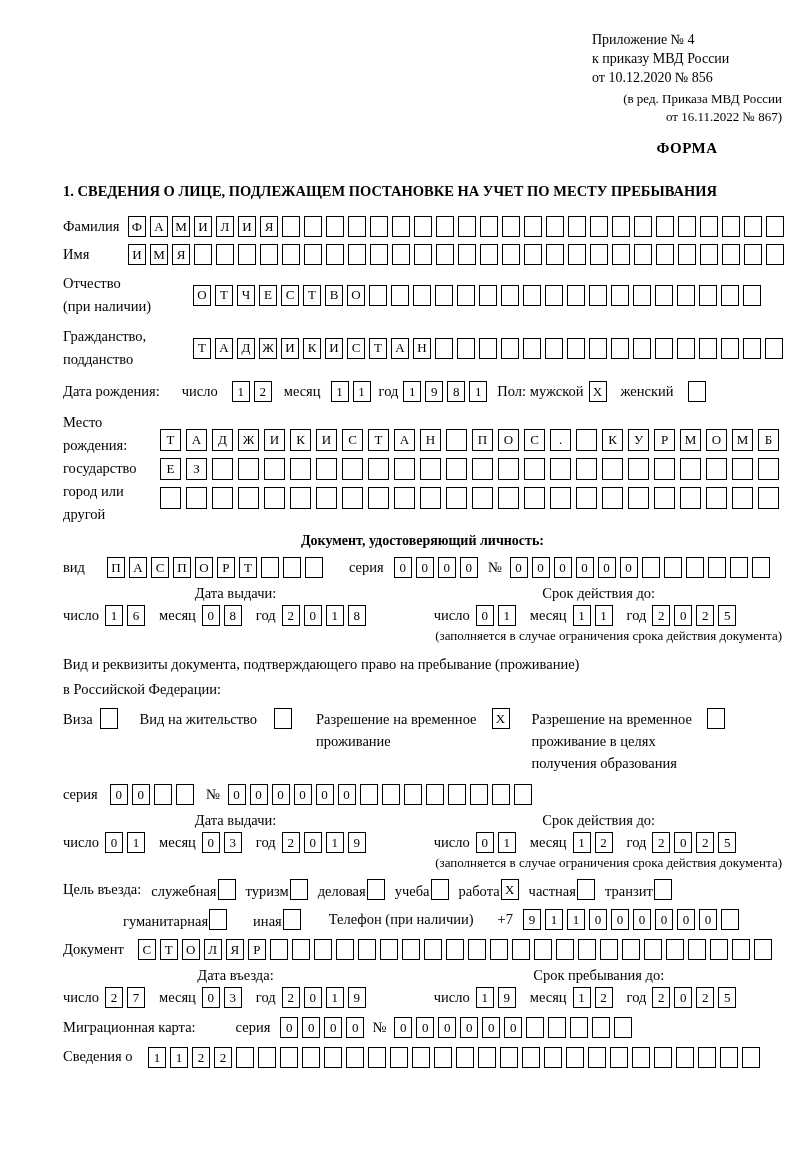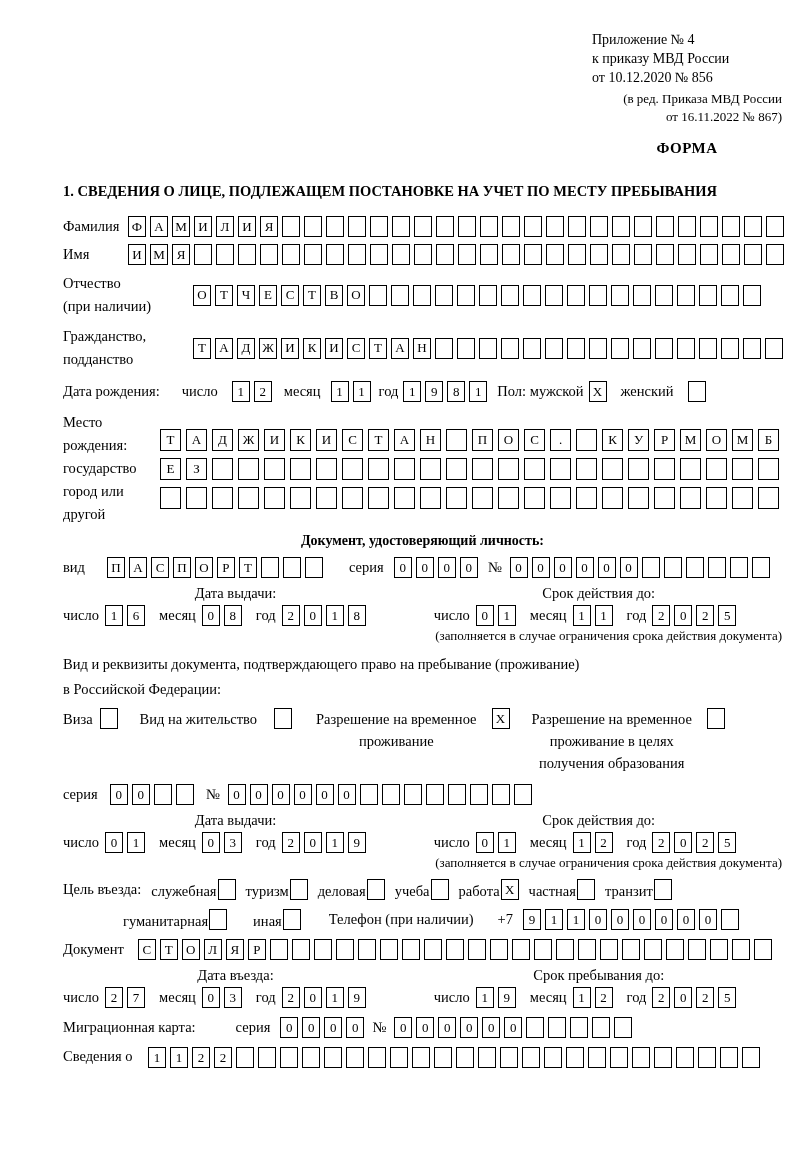--- a/index.html
+++ b/index.html
@@ -40,21 +40,21 @@
   .dhead.rhead{width:330px;margin-left:40px;}
   .dcluster{display:flex;align-items:center;gap:6px;}
   .dcluster .gl{margin-left:8px;}
   .note{font-size:13px;text-align:right;margin:2px 0 8px 0;}
   .center-bold{text-align:center;font-weight:bold;font-size:14px;margin:4px 0 8px 0;}
   .intro{line-height:25px;}
   
   .opts{display:flex;align-items:flex-start;margin:6px 0 10px 0;}
   .opt{display:flex;align-items:flex-start;gap:7px;}
   .opt .txt{line-height:22px;}
-  .opt .txt.c{text-align:center;}
+  .opt .txt.c{text-align:left;}
   .purpose-line{display:flex;align-items:center;gap:10px;margin-bottom:9px;flex-wrap:nowrap;}
   .purpose-line .pair{display:flex;align-items:flex-end;gap:1px;}
   .indent60{margin-left:60px;}
   .reps{display:flex;margin-top:2px;}
   .reps .labels{width:85px;line-height:23.5px;flex:none;}
   .mt2{margin-top:2px;}
 </style>
 </head>
 <body>
 

